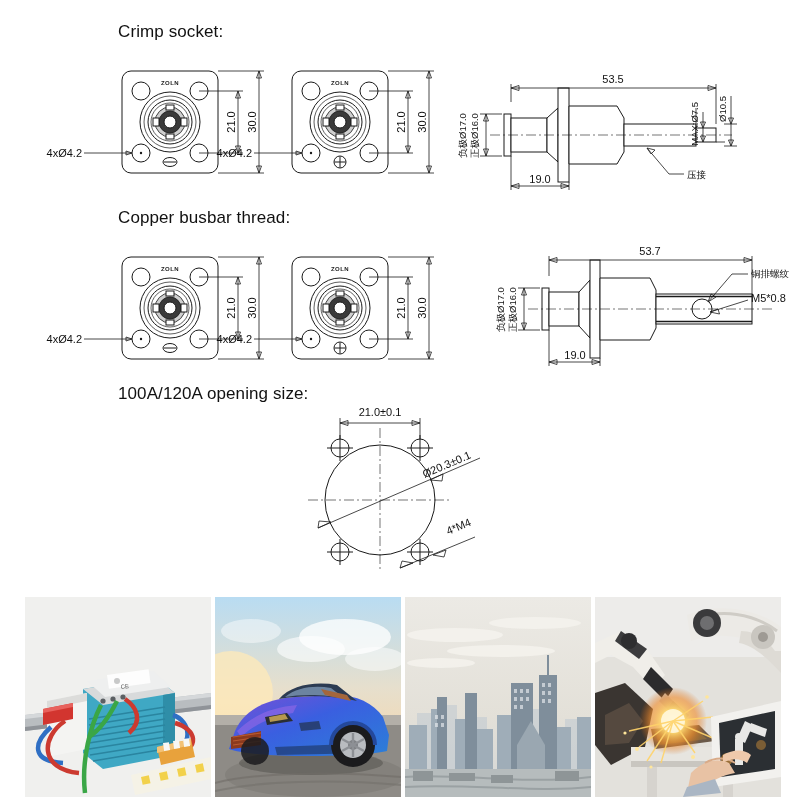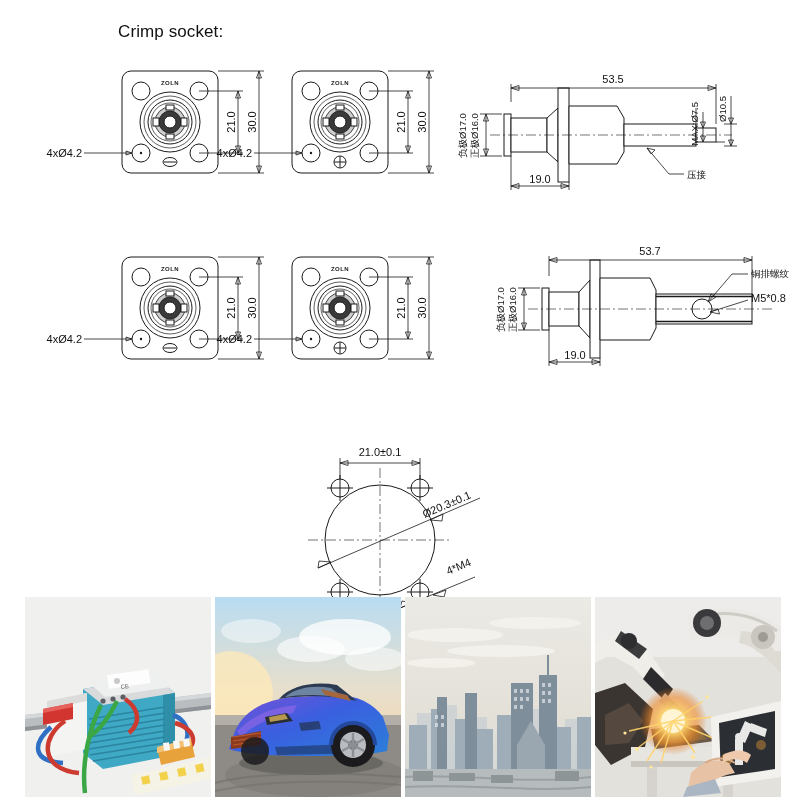--- a/index.html
+++ b/index.html
@@ -230,20 +230,21 @@
       <path class="dim" d="M137,124 l-8,-2.5 l0,5 z" fill="#1a1a1a"></path>
       <text class="dimtxt" x="108" y="121" text-anchor="middle">19.0</text>
 
       <line class="dim" x1="215" y1="86" x2="237" y2="112"></line>
       <path class="dim" d="M215,86 l8,2 l-4,4 z" fill="#1a1a1a"></path>
       <line class="dim" x1="237" y1="112" x2="252" y2="112"></line>
       <text class="dimtxt-sm" x="255" y="116" text-anchor="start">压接</text>
     </svg>
   </div>
 
+  <div class="section-title" style="left:118px; top:208px;">Copper busbar thread:</div>
 
   <div class="dwg" style="left:78px; top:248px;">
     <svg width="250" height="120" viewBox="0 0 250 120">
       <rect class="fillw" x="44" y="9" width="96" height="102" rx="9" ry="9"></rect>
       <circle class="fillw" cx="63" cy="29" r="9"></circle>
       <circle class="fillw" cx="121" cy="29" r="9"></circle>
       <circle class="fillw" cx="63" cy="91" r="9"></circle>
       <circle class="fillw" cx="121" cy="91" r="9"></circle>
       <circle cx="63" cy="91" r="1.2" fill="#1a1a1a"></circle>
       <circle class="fillw" cx="92" cy="60" r="30"></circle>
@@ -365,22 +366,23 @@
       <path class="dim" d="M228,66 l3,-8 l5,3 z" fill="#1a1a1a"></path>
       <line class="dim" x1="252" y1="38" x2="268" y2="38"></line>
       <text class="dimtxt-sm" x="271" y="41" text-anchor="start">铜排螺纹</text>
 
       <line class="dim" x1="230" y1="76" x2="268" y2="64"></line>
       <path class="dim" d="M230,76 l8,-3 l1.5,5 z" fill="#1a1a1a"></path>
       <text class="dimtxt" x="271" y="66" text-anchor="start">M5*0.8</text>
     </svg>
   </div>
 
-
-  <div class="dwg" style="left:270px; top:440px;">
+  <div class="section-title" style="left:118px; top:384px;">100A/120A opening size:</div>
+
+  <div class="dwg" style="left:270px; top:400px;">
     <svg width="300" height="175" viewBox="0 0 300 175">
 
       <circle class="ln" cx="110" cy="100" r="55"></circle>
 
       <line class="center-ln" x1="110" y1="28" x2="110" y2="172"></line>
       <line class="center-ln" x1="38" y1="100" x2="182" y2="100"></line>
 
       <circle class="ln" cx="70" cy="48" r="9"></circle>
       <line class="ln" x1="57" y1="48" x2="83" y2="48"></line>
       <line class="ln" x1="70" y1="35" x2="70" y2="61"></line>

